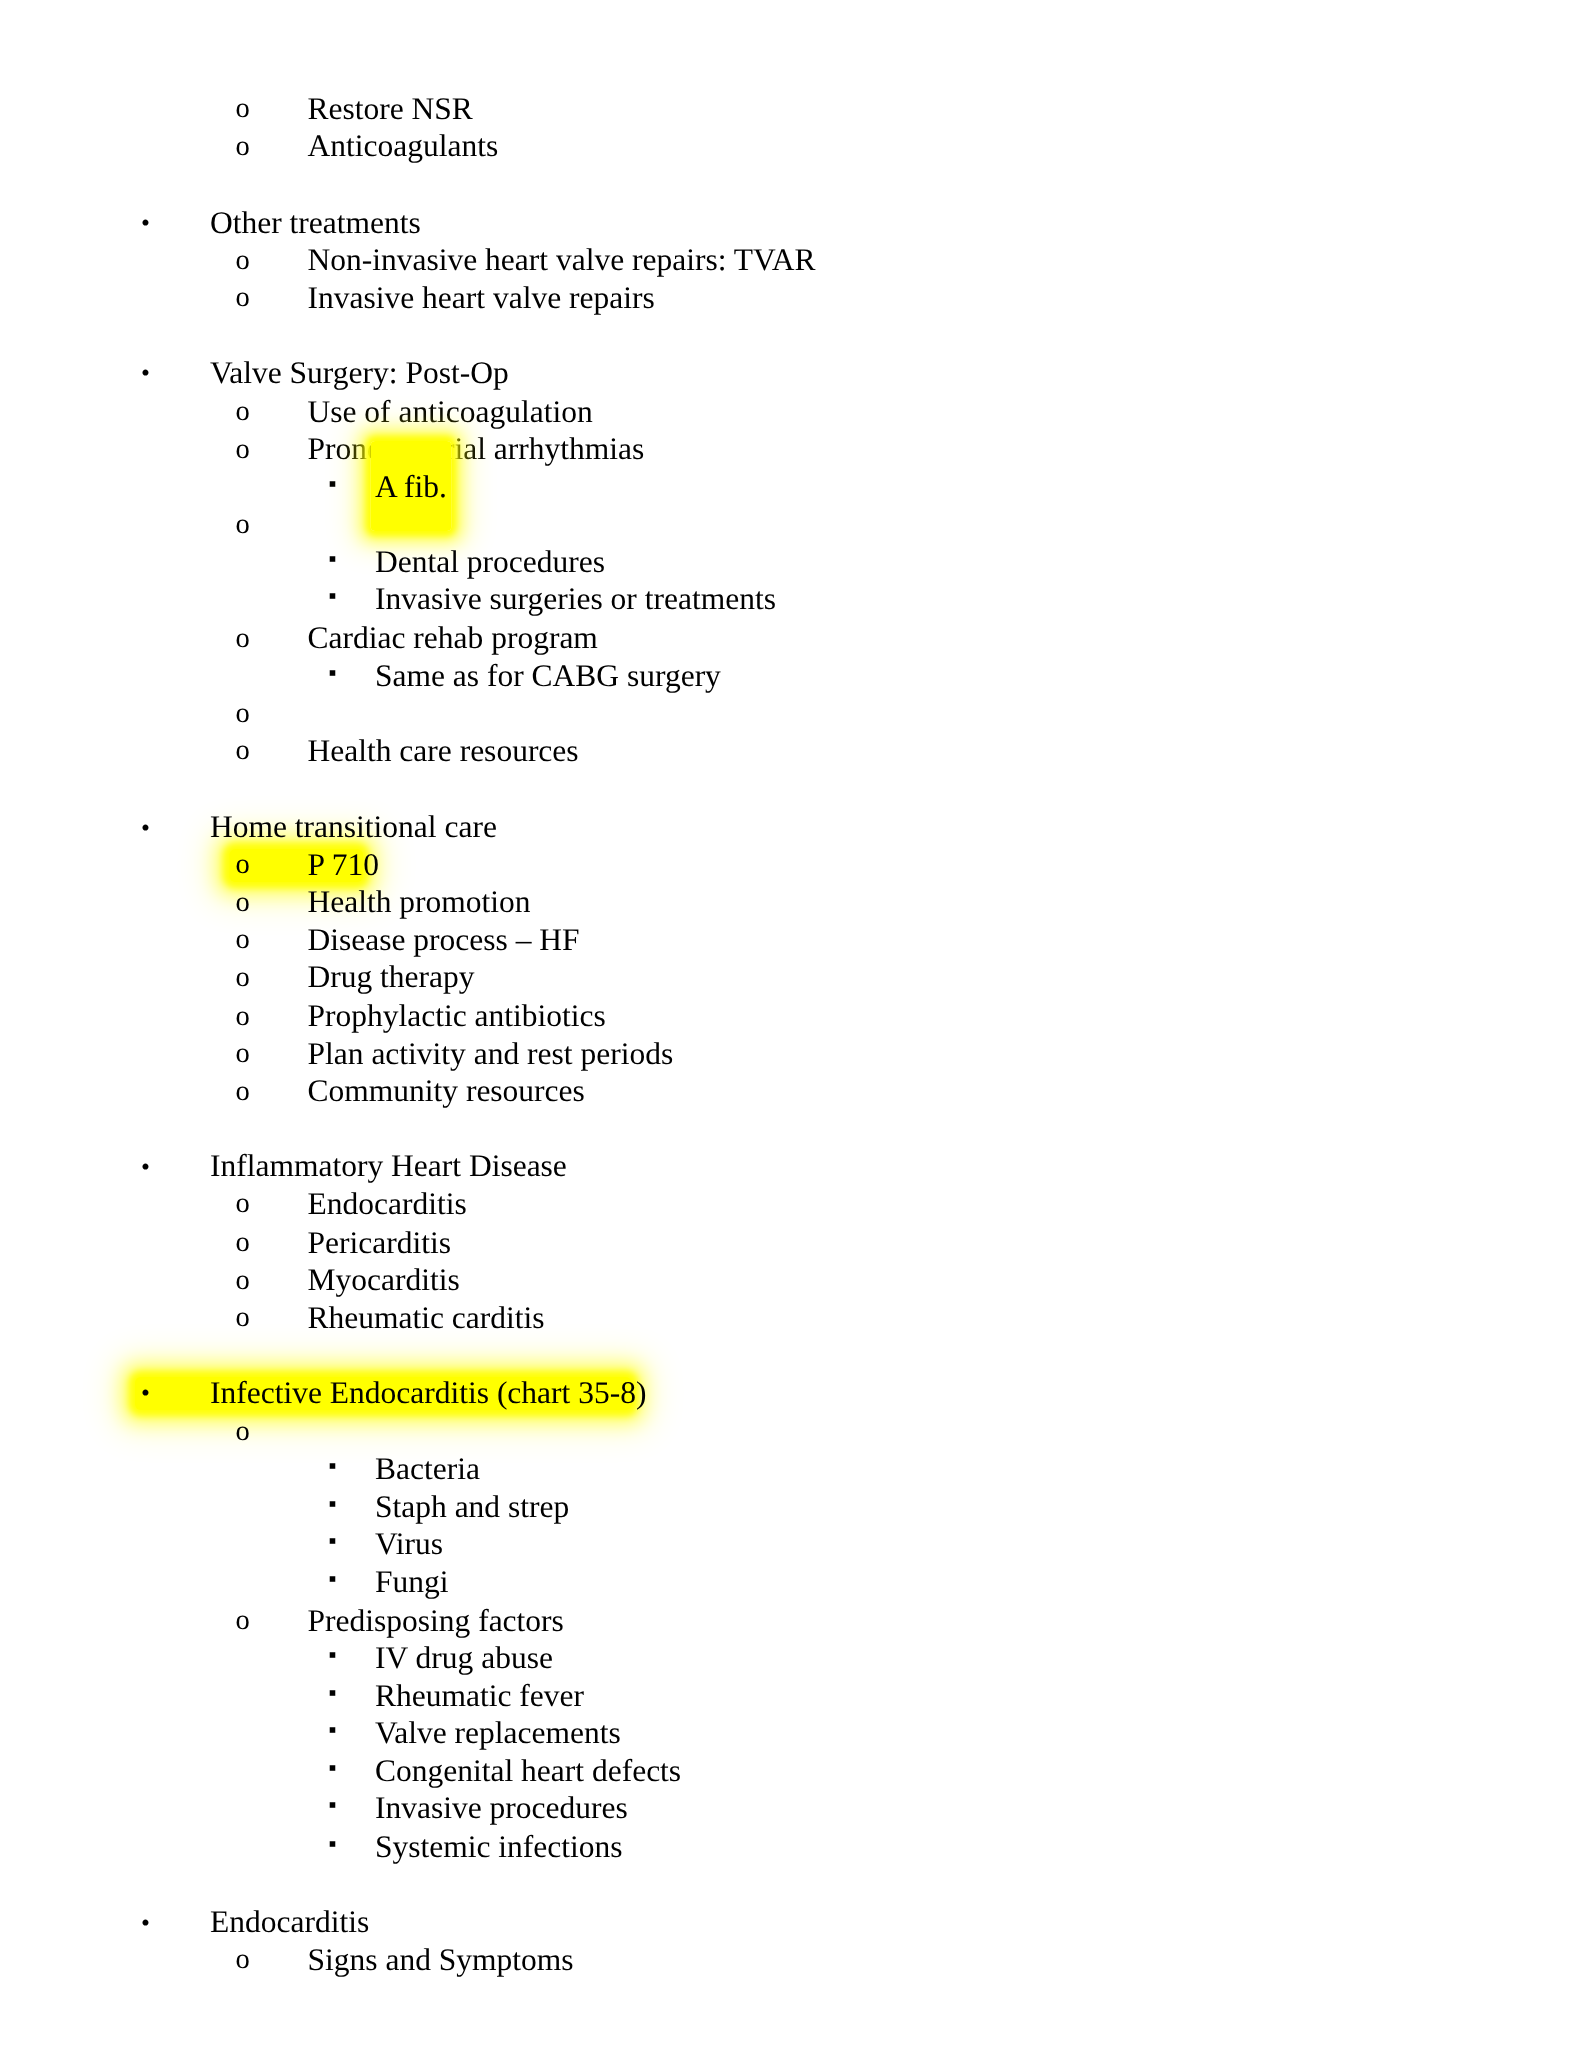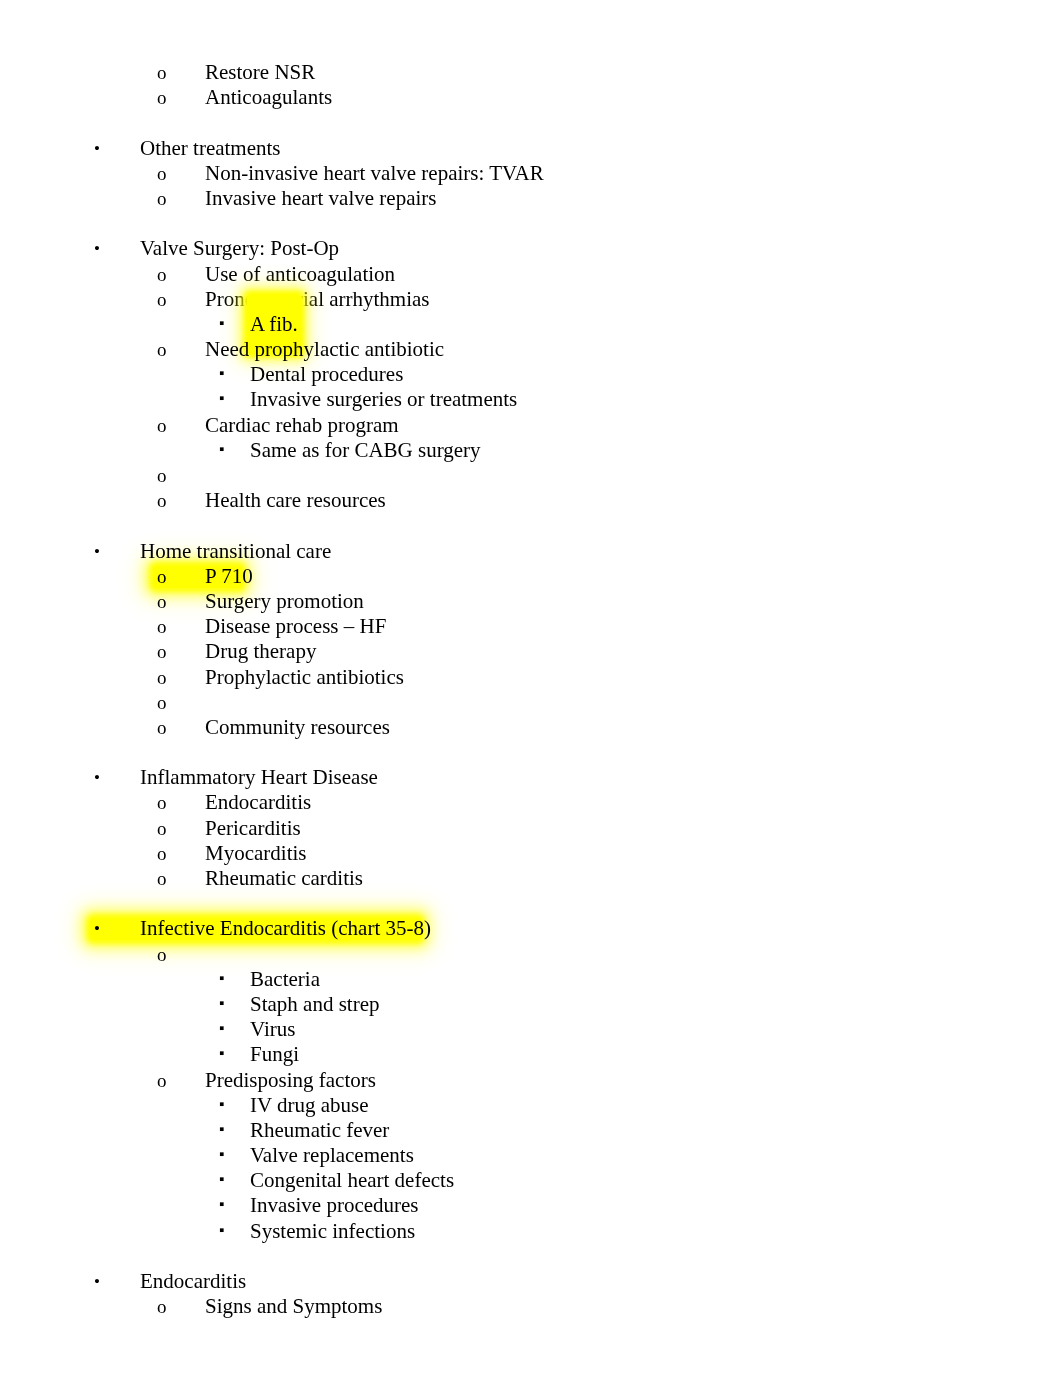--- a/index.html
+++ b/index.html
@@ -148,21 +148,20 @@
         <div class="line lvl2">
           <span class="marker">o</span>
           <span class="txt">Prone to atrial arrhythmias</span>
         </div>
         <div class="line lvl3">
           <span class="marker">▪</span>
           <span class="txt"><span class="hl">A fib.</span></span>
         </div>
         <div class="line lvl2">
           <span class="marker">o</span>
-          <span class="txt">Need prophylactic antibiotic</span>
         </div>
         <div class="line lvl3">
           <span class="marker">▪</span>
           <span class="txt">Dental procedures</span>
         </div>
         <div class="line lvl3">
           <span class="marker">▪</span>
           <span class="txt">Invasive surgeries or treatments</span>
         </div>
         <div class="line lvl2">
@@ -186,36 +185,37 @@
           <span class="marker">•</span>
           <span class="txt">Home transitional care</span>
         </div>
         <div class="line lvl2">
           <span class="hl-run" style="left: 153px; width: 89px;"></span>
           <span class="marker">o</span>
           <span class="txt">P 710</span>
         </div>
         <div class="line lvl2">
           <span class="marker">o</span>
-          <span class="txt">Surgery promotion</span>
+          <span class="txt">Health promotion</span>
         </div>
         <div class="line lvl2">
           <span class="marker">o</span>
           <span class="txt">Disease process – HF</span>
         </div>
         <div class="line lvl2">
           <span class="marker">o</span>
           <span class="txt">Drug therapy</span>
         </div>
         <div class="line lvl2">
           <span class="marker">o</span>
           <span class="txt">Prophylactic antibiotics</span>
         </div>
         <div class="line lvl2">
           <span class="marker">o</span>
+          <span class="txt">Plan activity and rest periods</span>
         </div>
         <div class="line lvl2">
           <span class="marker">o</span>
           <span class="txt">Community resources</span>
         </div>
       </div>
       <div class="group">
         <div class="line lvl1">
           <span class="marker">•</span>
           <span class="txt">Inflammatory Heart Disease</span>

